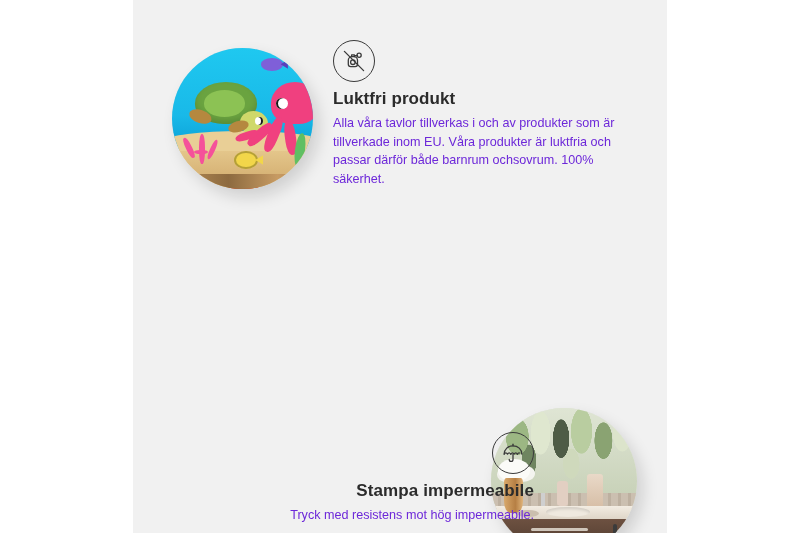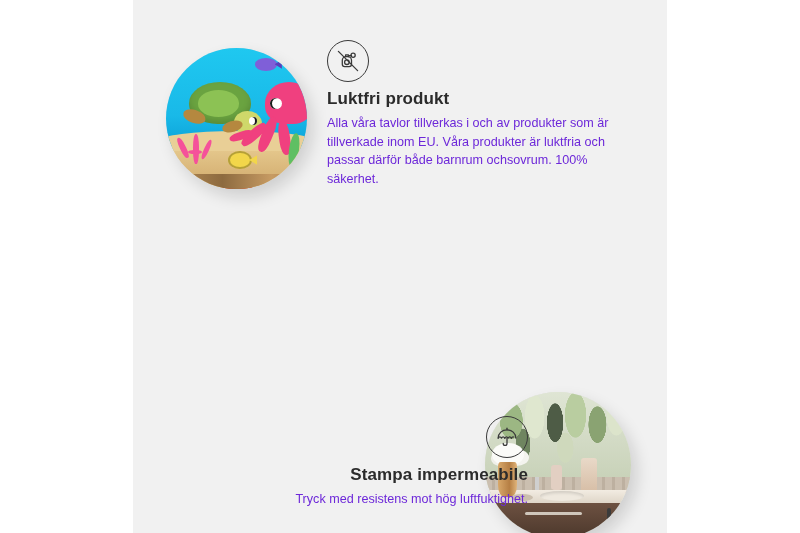--- a/index.html
+++ b/index.html
@@ -29,20 +29,21 @@
     top: 0;
     width: 534px;
     height: 533px;
     background: #f1f1f1;
     overflow: hidden;
   }
 
   
   .feature {
     position: absolute;
+    margin-left: 6px;
   }
 
   .photo {
     position: absolute;
     border-radius: 50%;
     overflow: hidden;
     box-shadow: 6px 8px 16px rgba(0,0,0,0.14);
     background: #dcdcdc;
   }
 
@@ -74,21 +75,21 @@
   }
   .f-body {
     font-size: 12.6px;
     color: #6d28d9;
     line-height: 1.47;
     margin: 0;
   }
 
   
   #feature-odour   { left: 0;   top: 0;   width: 534px; height: 200px; }
-  #feature-water   { left: 0;   top: 188px; width: 534px; height: 160px; }
+  #feature-water   { left: 0;   top: 204px; width: 534px; height: 160px; }
   #feature-mount   { left: 0;   top: 330px; width: 534px; height: 200px; }
 
   #photo-underwater { left: 33px;  top: 48px;  width: 141px; height: 141px; }
   #photo-bathroom   { left: 352px; top: 204px; width: 146px; height: 146px; }
 
   #copy-odour { left: 194px; top: 40px;  width: 300px; }
   #copy-water { left: 60px;  top: 228px; width: 335px; }
 
   
   .uw { position:absolute; inset:0; background:
@@ -267,21 +268,21 @@
           <svg width="26" height="26" viewBox="0 0 26 26" fill="none" stroke="#3a3a3a" stroke-width="1.3" stroke-linecap="round" stroke-linejoin="round">
             <path d="M4.2 14.1c0-4.9 3.9-8.3 8.8-8.3s8.8 3.4 8.8 8.3"></path>
             <path d="M4.2 14.1c1 -1.6 2.3 -1.6 3.3 0 1 -1.6 2.3 -1.6 3.3 0"></path>
             <path d="M10.8 14.1c1 -1.6 2.3 -1.6 3.3 0 1 -1.6 2.3 -1.6 3.3 0"></path>
             <path d="M17.4 14.1c.6 -1 1.4 -1.4 2.2 -1.1"></path>
             <path d="M13 5.8V4.2"></path>
             <path d="M13 14.1v5.3c0 1.1-.9 1.9-1.9 1.9s-1.9-.8-1.9-1.9"></path>
           </svg>
         </div>
         <h3 class="f-title">Stampa impermeabile</h3>
-        <p class="f-body">Tryck med resistens mot hög luftfuktighet.</p>
+        <p class="f-body">Tryck med resistens mot hög impermeabile.</p>
       </div>
     </section>
 
     <section class="feature" id="feature-mount">
 
       
 
       
     </section>
 

